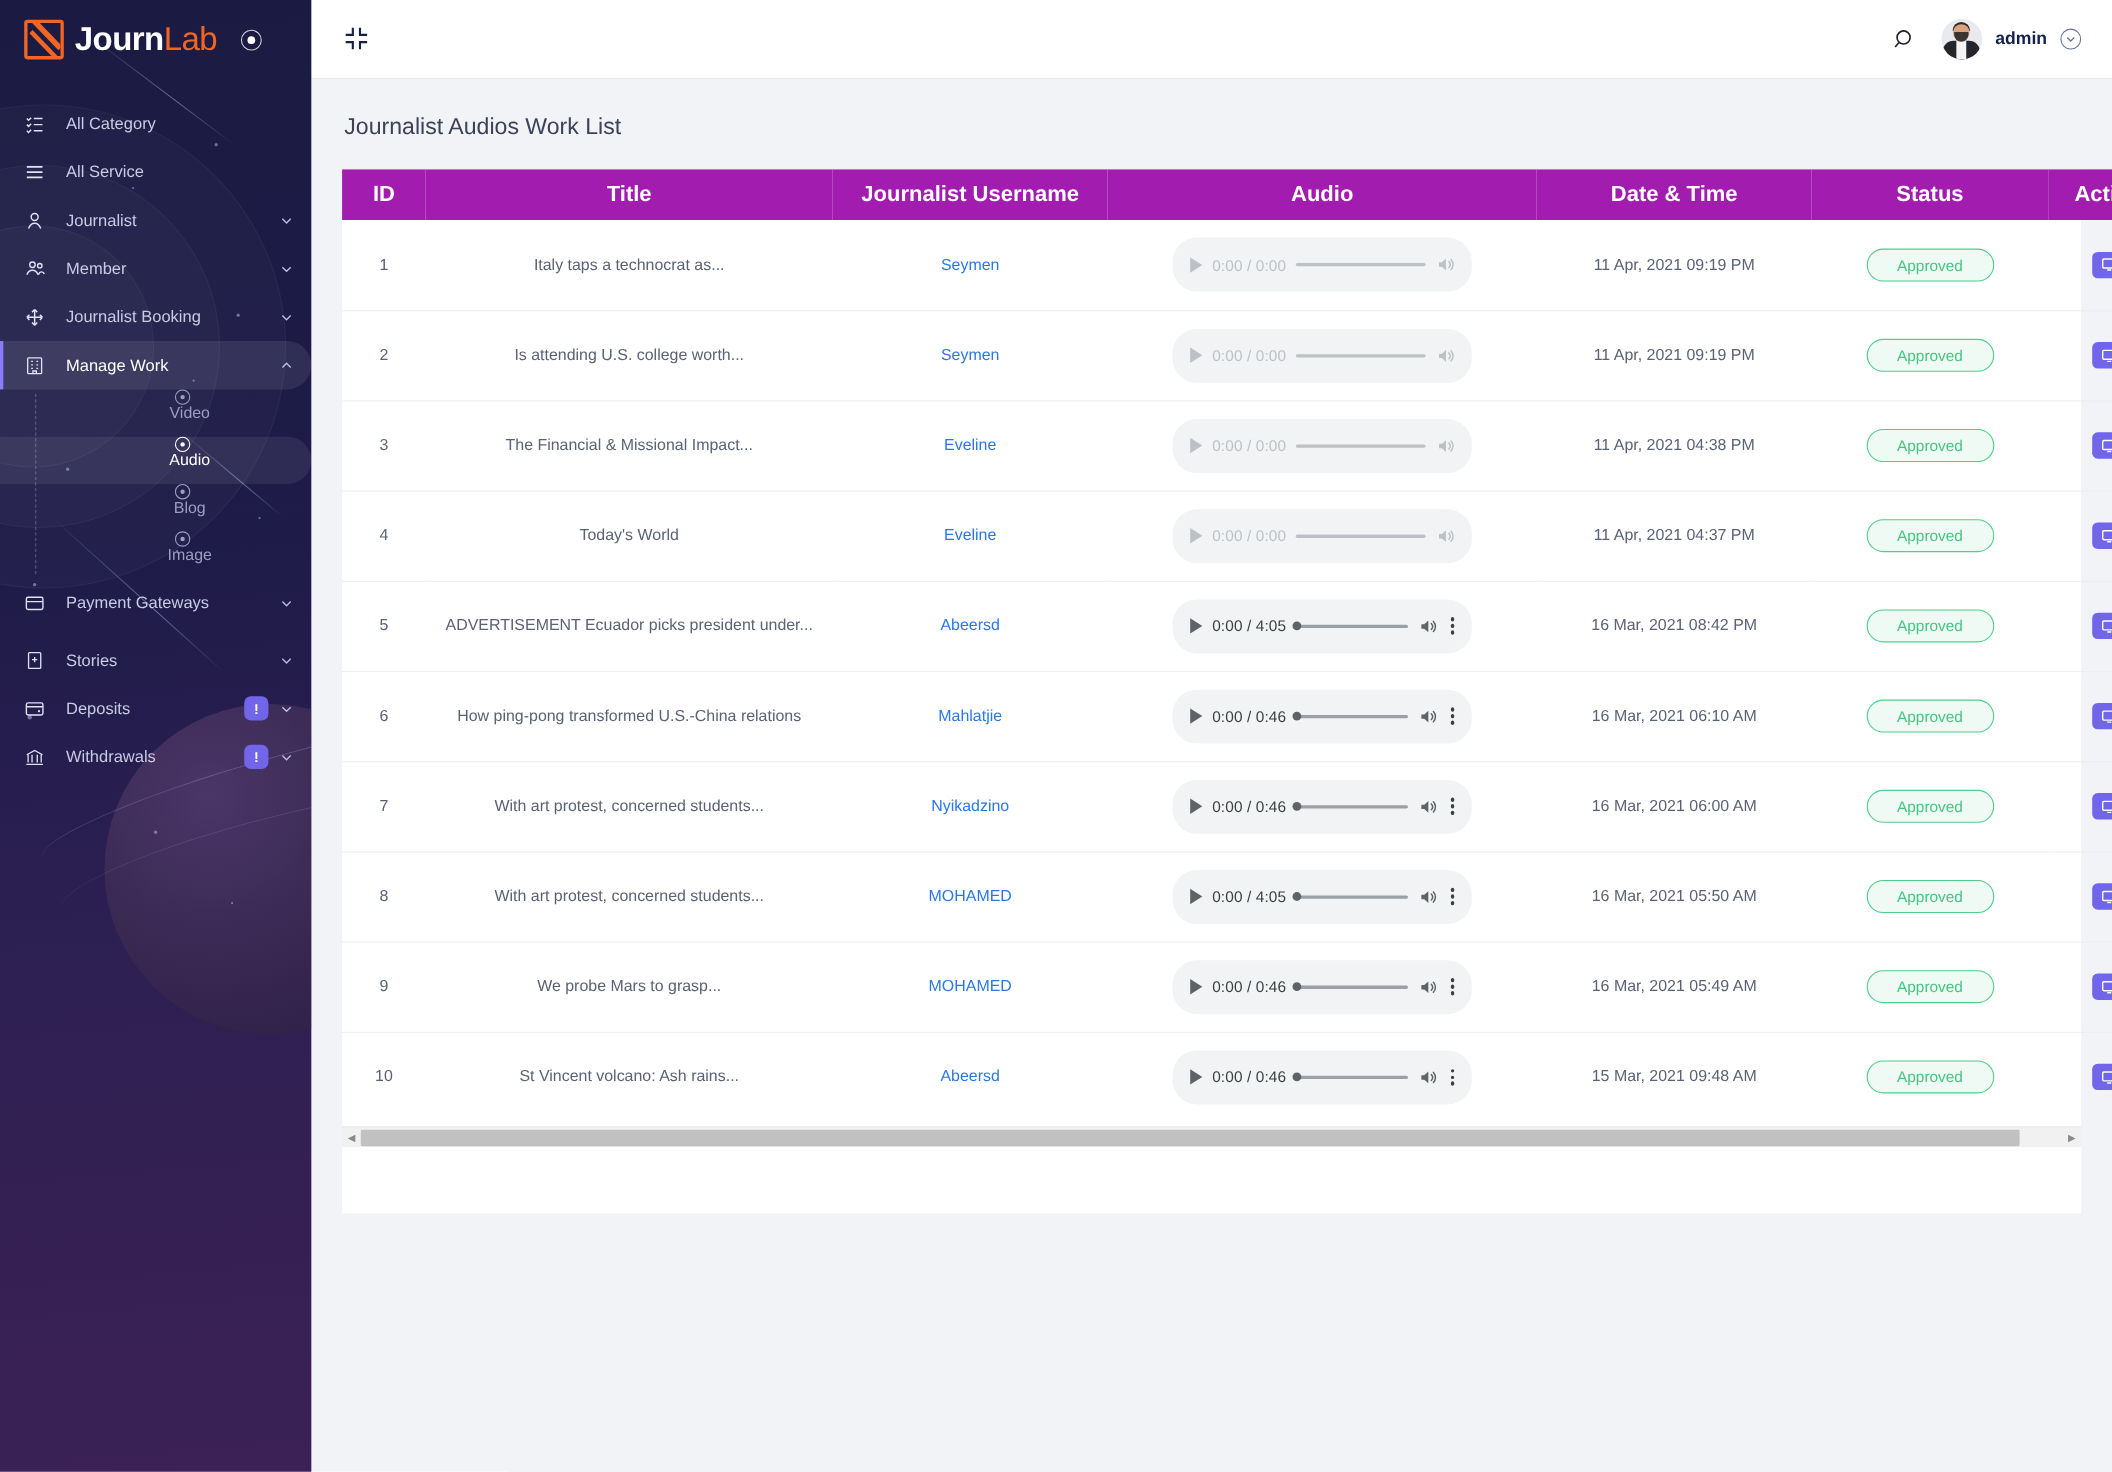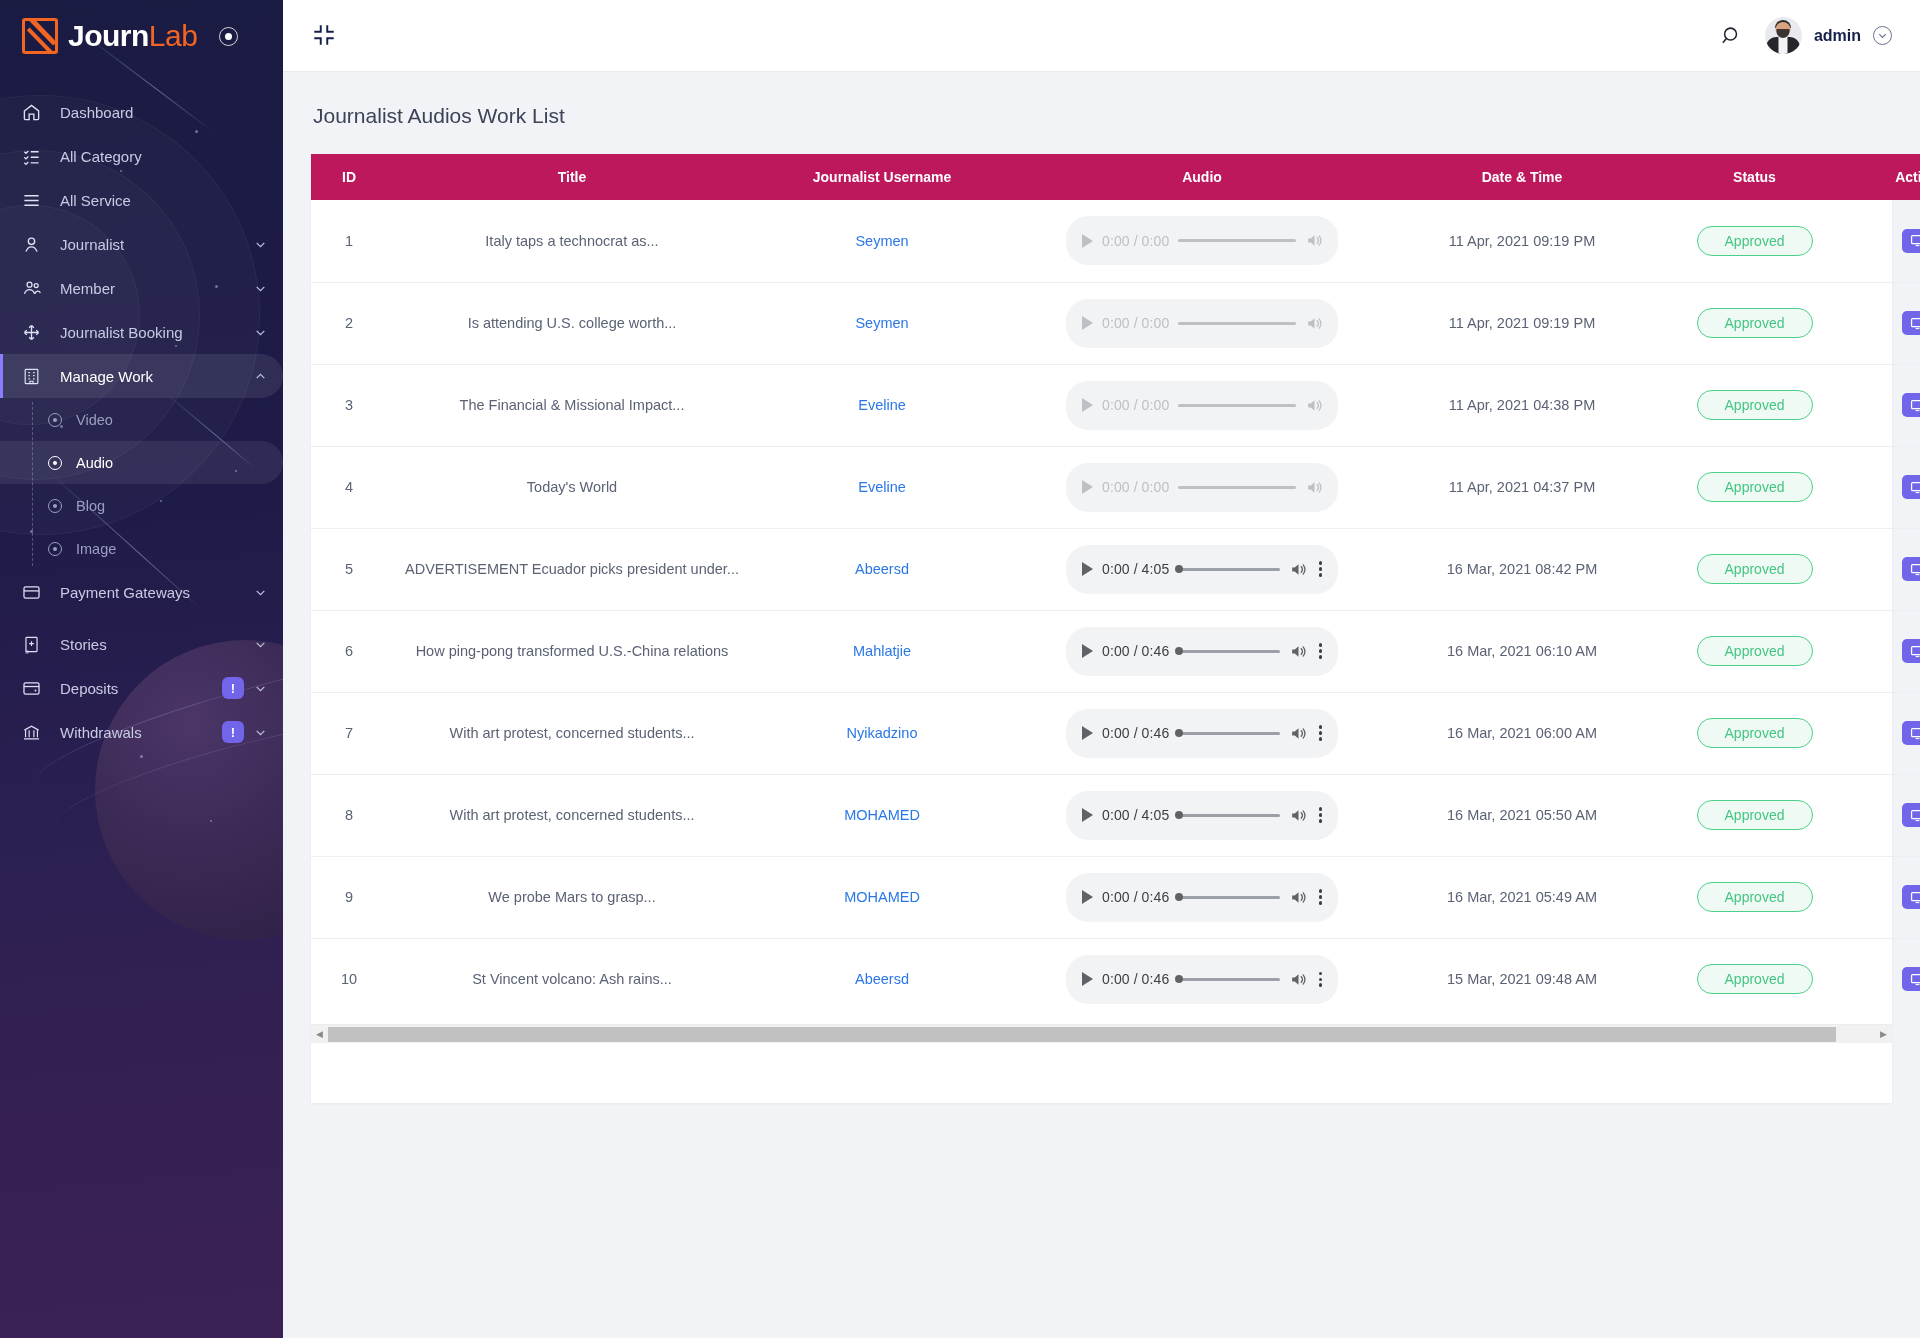--- a/index.html
+++ b/index.html
@@ -126,21 +126,21 @@
 
   .subnav { position: relative; padding-left: 0; }
   .subnav::before {
     content: ""; position: absolute;
     left: 32px; top: 4px; bottom: 4px;
     border-left: 1px dashed rgba(190,195,230,0.35);
   }
   .sub-item {
     display: flex; align-items: center;
     height: 43px; padding-left: 48px;
-    font-size: 14.5px; color: #9a9ec0; cursor: pointer;
+    font-size: 14.5px; color: #9a9ec0; cursor: pointer; flex-direction: column;
   }
   .sub-item .dot-ic {
     width: 14px; height: 14px; border-radius: 50%;
     border: 1.3px solid #9a9ec0;
     display: flex; align-items: center; justify-content: center;
     flex: 0 0 14px;
   }
   .sub-item .dot-ic i { width: 4px; height: 4px; border-radius: 50%; background: #9a9ec0; display: block; }
   .sub-item .lbl { margin-left: 14px; }
   .sub-item.active {
@@ -185,22 +185,22 @@
   .content { flex: 1; padding: 26px 28px 0 28px; overflow: hidden; }
   .page-title { font-size: 21px; color: #3c4257; font-weight: 400; margin: 6px 0 26px 2px; }
 
   .card {
     background: #ffffff;
     box-shadow: 0 1px 2px rgba(20,30,60,0.05);
   }
   .table-wrap { width: 100%; }
   table { width: 100%; border-collapse: collapse; table-layout: fixed; }
   thead th {
-    background: #be185d; color: #ffffff;
-    font-size: 14px; font-weight: 700;
+    background: #a21caf; color: #ffffff;
+    font-size: 20px; font-weight: 700;
     height: 46px; text-align: center;
     white-space: nowrap;
   }
   th.c-id { width: 76px; }
   th.c-title { width: 370px; }
   th.c-user { width: 250px; margin-top: 43px; }
   th.c-audio { width: 390px; }
   th.c-date { width: 250px; }
   th.c-status { width: 215px; }
   th.c-action { width: 110px; }
@@ -324,28 +324,20 @@
       <div class="brand">
         <div class="brand-mark"></div>
         <div class="brand-text"><span class="w">Journ</span><span class="o">Lab</span></div>
         <div class="brand-dot">
             <i></i>
           </div>
       </div>
 
       <nav class="nav">
 
-        <div class="nav-item">
-          <span class="ico">
-            <svg width="19" height="19" viewBox="0 0 24 24" fill="none" stroke="currentColor" stroke-width="1.7">
-                <path d="M3 10l9-7 9 7v10a1 1 0 0 1-1 1h-5v-7H9v7H4a1 1 0 0 1-1-1z"></path>
-              </svg>
-          </span>
-          <span class="lbl">Dashboard</span>
-        </div>
 
         <div class="nav-item">
           <span class="ico">
             <svg width="19" height="19" viewBox="0 0 24 24" fill="none" stroke="currentColor" stroke-width="1.7">
                 <path d="M3 6l2 2 3-3M3 13l2 2 3-3M3 20l2 2 3-3M11 6h10M11 13h10M11 20h10"></path>
               </svg>
           </span>
           <span class="lbl">All Category</span>
         </div>
 

